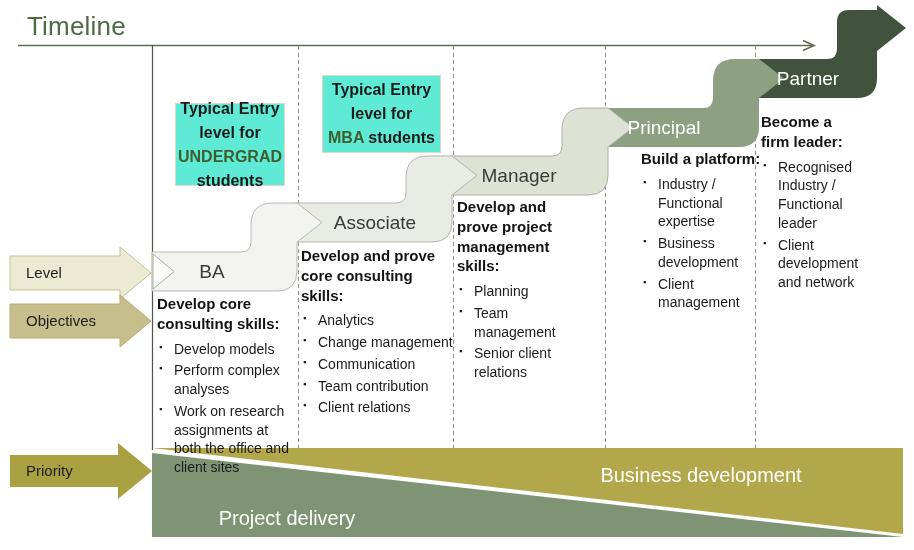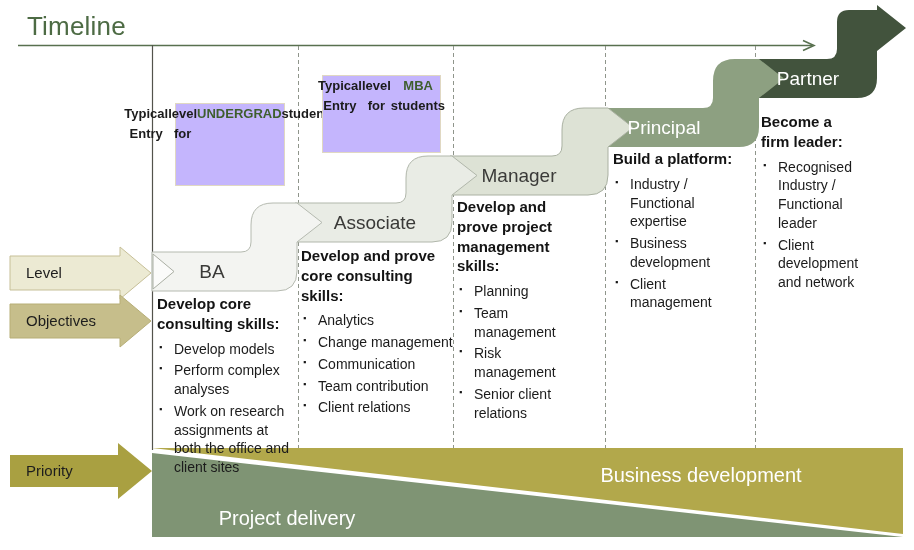--- a/index.html
+++ b/index.html
@@ -5,33 +5,33 @@
   html,body{margin:0;padding:0;background:#fff;}
   .canvas{position:relative;width:914px;height:550px;background:#ffffff;
           font-family:"Liberation Sans",sans-serif;overflow:hidden;}
   .canvas svg{position:absolute;left:0;top:0;}
   .title{position:absolute;left:27px;top:11px;font-size:26px;color:#4d6b44;letter-spacing:0.2px;}
   svg text{font-family:"Liberation Sans",sans-serif;}
   .band-label{font-size:19px;fill:#3a3a38;}
   .band-label-light{font-size:19px;fill:#ffffff;}
   .side-label{font-size:15px;fill:#1d1d1d;}
   .priority-label{font-size:20px;fill:#ffffff;}
-  .entry-box{position:absolute;background:#c4b5fd;border:1px solid #e0d8c2;
-             display:flex;flex-direction:row;justify-content:center;
-             text-align:center;font-weight:bold;font-size:13px;line-height:1.5;color:#1b1b1b;}
+  .entry-box{position:absolute;background:#5eead4;border:1px solid #e0d8c2;
+             display:flex;flex-direction:column;justify-content:center;
+             text-align:center;font-weight:bold;font-size:16px;line-height:1.5;color:#1b1b1b;}
   .green-em{color:#3e5e2e;}
   .col{position:absolute;color:#1b1b1b;}
   .col h3{margin:0 0 6px 0;font-size:15px;line-height:1.32;color:#141414;}
   .col ul{margin:0;padding:0;list-style:none;}
   .col li{position:relative;font-size:14px;line-height:1.34;padding-left:17px;margin-bottom:3px;}
   .col li::before{content:"▪";position:absolute;left:2px;top:1px;font-size:9px;color:#141414;}
   .c0{left:157px;top:294px;width:134px;}
   .c1{left:301px;top:246px;width:152px;}  .c1 h3{max-width:135px;}
   .c2{left:457px;top:197px;width:128px;}  .c2 h3{max-width:118px;}
-  .c3{left:613px;top:149px;width:126px;}
+  .c3{left:641px;top:149px;width:126px;}
   .c4{left:761px;top:112px;width:122px;}  .c4 h3{max-width:82px;}
 </style>
 </head>
 <body>
 
 <div class="canvas">
 
   <svg width="914" height="550" viewBox="0 0 914 550">
 
     <g>
@@ -109,21 +109,20 @@
       <li>Perform complex analyses</li>
       <li>Work on research assignments at both the office and client sites</li>
     </ul>
   </div>
 
   <div class="col c2">
     <h3>Develop and prove project management skills:</h3>
     <ul>
       <li>Planning</li>
       <li>Team management</li>
-      <li>Risk management</li>
       <li>Senior client relations</li>
     </ul>
   </div>
 
   <div class="col c3">
     <h3>Build a platform:</h3>
     <ul style="max-width:118px;">
       <li>Industry / Functional expertise</li>
       <li>Business development</li>
       <li>Client management</li>

